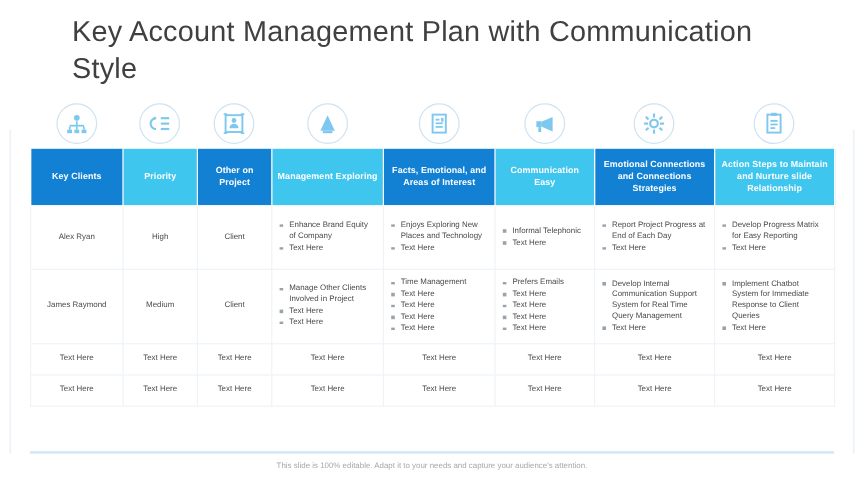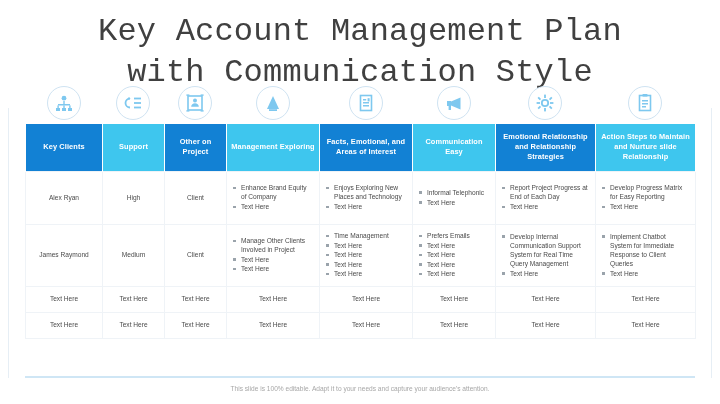--- a/index.html
+++ b/index.html
@@ -13,27 +13,25 @@
     position: relative;
     width: 720px; height: 404px;
     background: #ffffff;
   }
 
   
   .title {
     position: absolute;
     left: 60px; top: 12px;
     width: 600px;
-    text-align: center;
-    font-size: 32px;
+    font-size: 24px;
     line-height: 1.28;
     font-weight: 400;
     color: #404040;
     letter-spacing: 0.2px;
-    font-family: Liberation Mono, monospace;
   }
 
   
   .vrule {
     position: absolute;
     top: 108px;
     width: 1px; height: 270px;
     background: #e6eef5;
   }
   .vrule.left  { left: 8px; }
@@ -249,26 +247,26 @@
         <col style="width:62px">
       <col style="width:93px">
         <col style="width:93px">
         <col style="width:83px">
       <col style="width:100px">
         <col style="width:100px">
     </colgroup>
     <thead>
       <tr id="hrow">
           <th class="dark"><span>Key Clients</span></th>
-          <th class="light"><span>Support</span></th>
+          <th class="light"><span>Priority</span></th>
           <th class="dark"><span>Other on Project</span></th>
           <th class="light"><span>Management Exploring</span></th>
           <th class="dark"><span>Facts, Emotional, and Areas of Interest</span></th>
           <th class="light"><span>Communication Easy</span></th>
-          <th class="dark"><span>Emotional Relationship and Relationship Strategies</span></th>
+          <th class="dark"><span>Emotional Connections and Connections Strategies</span></th>
           <th class="light"><span>Action Steps to Maintain and Nurture slide Relationship</span></th>
         </tr>
     </thead>
     <tbody id="tbody">
         <tr class="r1">
           <td class="center">Alex Ryan</td>
           <td class="center">High</td>
           <td class="center">Client</td>
           <td>
             <ul class="bullets">

